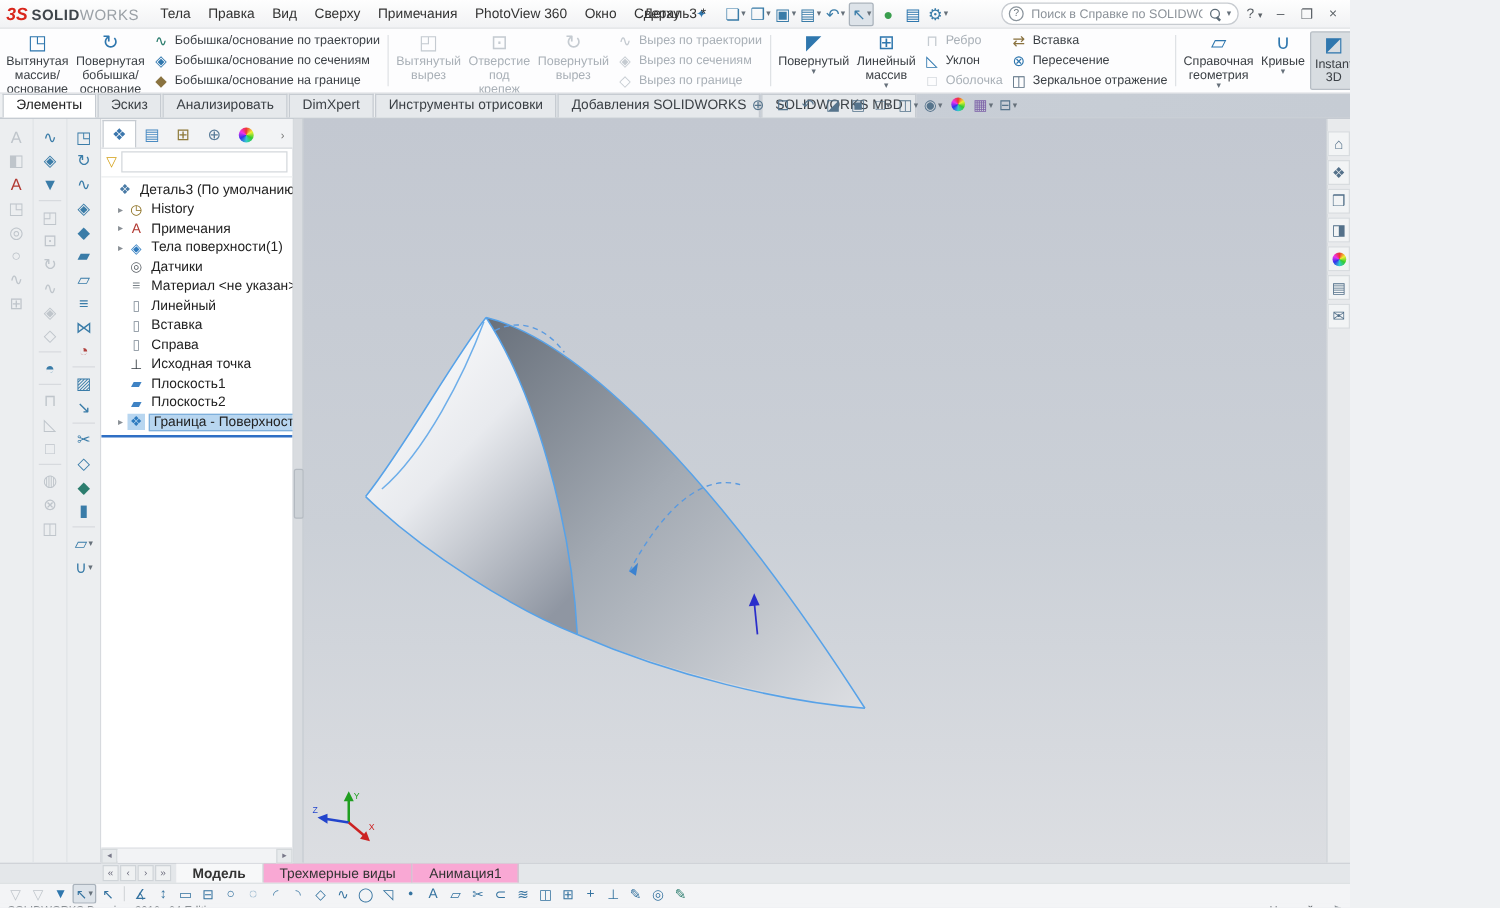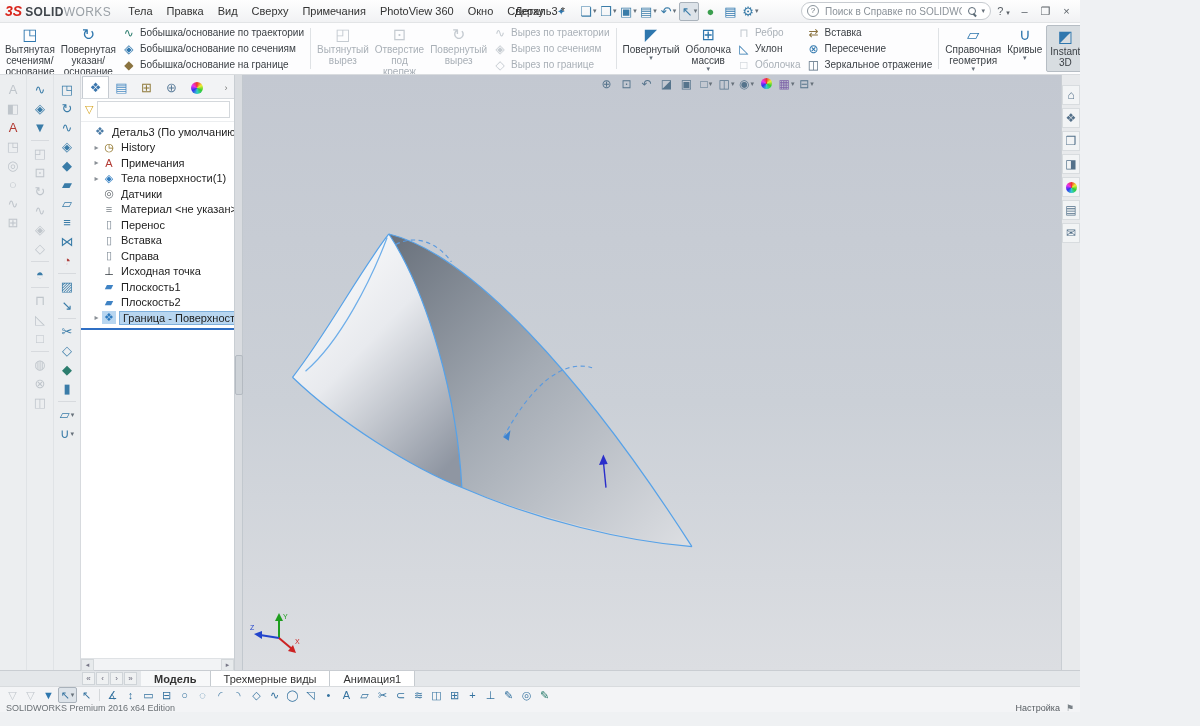--- a/index.html
+++ b/index.html
@@ -101,21 +101,21 @@
 
   .hud{position:absolute;left:598px;top:76px;display:flex;align-items:center;gap:3px;z-index:5}
   .hud .ticon{width:17px;height:15px;font-size:12px;color:#56748c}
   .mdictrl{position:absolute;left:1128px;top:77px;display:flex;gap:4px;z-index:5}
   .mdictrl .winbtn{color:#8a9198;width:14px;font-size:10px}
 
   
   .modeltabs{height:15px;background:#e4e7ea;border-top:1px solid #c9cdd2;display:flex;align-items:stretch;padding-left:82px;font-size:11px}
   .navbtns{display:flex;align-items:center;gap:1px;margin-right:4px}
   .navbtns .ticon{width:11px;height:11px;font-size:8px;color:#667;background:#eff1f2;border:1px solid #cfd4d8}
-  .mtab{padding:0 13px;display:flex;align-items:center;background:#ffffff;border-right:1px solid #c6cbd0;color:#333}
+  .mtab{padding:0 13px;display:flex;align-items:center;background:#f9a8d4;border-right:1px solid #c6cbd0;color:#333}
   .mtab.active{background:#f7f8f9;font-weight:bold}
   .bottombar{height:16px;background:#f3f4f6;border-top:1px solid #d8dbde;display:flex;align-items:center;padding:0 4px;gap:1px;overflow:hidden}
   .bottombar .ticon{width:17px;height:14px;font-size:11px;color:#34729f}
   .bottombar .isep{width:1px;height:12px;background:#d5d8db;margin:0 3px}
   .statusbar{height:9px;background:#f3f4f6;display:flex;align-items:center;font-size:9px;color:#6b7176;padding:0 6px;position:relative}
   .statusbar .right{margin-left:auto;display:flex;align-items:center;gap:6px;font-size:9px;color:#55holder}
   .statusbar .right{color:#555b60}
   .tagico{font-size:9px;color:#7a8document}
   .tagico{color:#7a8288}
 </style>
@@ -162,25 +162,25 @@
       <span class="winbtn"><span>?</span> <span style="font-size:7px">▾</span></span>
       <span class="winbtn">–</span>
       <span class="winbtn">❐</span>
       <span class="winbtn">×</span>
     </div>
   </div>
 
   <div class="ribbon">
     <div class="rbtn" style="max-width:94px">
       <span class="ric">◳</span>
-      <span>Вытянутая сечениям/основание</span>
+      <span>Вытянутая массив/основание</span>
     </div>
     <div class="rbtn" style="max-width:94px">
       <span class="ric">↻</span>
-      <span>Повернутая указан/основание</span>
+      <span>Повернутая бобышка/основание</span>
     </div>
     <div class="rstack">
       <div class="rsmall">
           <span class="ricS">∿</span>
           <span>Бобышка/основание по траектории</span>
         </div>
       <div class="rsmall">
           <span class="ricS" style="color:#2f77ae">◈</span>
           <span>Бобышка/основание по сечениям</span>
         </div>
@@ -218,21 +218,21 @@
         </div>
     </div>
     <div class="rsep"></div>
     <div class="rbtn" style="max-width:70px">
       <span class="ric">◤</span>
       <span>Повернутый</span>
       <span class="rdd">▾</span>
     </div>
     <div class="rbtn" style="max-width:64px">
       <span class="ric">⊞</span>
-      <span>Оболочка массив</span>
+      <span>Линейный массив</span>
       <span class="rdd">▾</span>
     </div>
     <div class="rstack">
       <div class="rsmall dis">
           <span class="ricS">⊓</span>
           <span>Ребро</span>
         </div>
       <div class="rsmall">
           <span class="ricS" style="color:#2f77ae">◺</span>
           <span>Уклон</span>
@@ -266,20 +266,31 @@
       <span class="ric">∪</span>
       <span>Кривые</span>
       <span class="rdd">▾</span>
     </div>
     <div class="rbtn instant" style="max-width:48px">
       <span class="ric">◩</span>
       <span>Instant 3D</span>
     </div>
   </div>
 
+  <div class="band">
+    <div class="ctabs">
+        <div class="ctab active">Элементы</div>
+        <div class="ctab">Эскиз</div>
+        <div class="ctab">Анализировать</div>
+        <div class="ctab">DimXpert</div>
+        <div class="ctab">Инструменты отрисовки</div>
+        <div class="ctab">Добавления SOLIDWORKS</div>
+        <div class="ctab">SOLIDWORKS MBD</div>
+      </div>
+  </div>
   <div class="hud">
       <span class="ticon">⊕</span>
       <span class="ticon">⊡</span>
       <span class="ticon">↶</span>
       <span class="ticon">◪</span>
       <span class="ticon">▣</span>
       <span class="ticon">□<span class="ddm">▾</span></span>
       <span class="ticon">◫<span class="ddm">▾</span></span>
       <span class="ticon">◉<span class="ddm">▾</span></span>
       <span class="ticon wheel"></span>
@@ -394,21 +405,21 @@
             <span class="tlab">Датчики</span>
           </div>
           <div class="trow" style="padding-left: 10px;">
             <span class="tarr"></span>
             <span class="tico" style="color: rgb(122, 130, 136);">≡</span>
             <span class="tlab">Материал &lt;не указан&gt;</span>
           </div>
           <div class="trow" style="padding-left: 10px;">
             <span class="tarr"></span>
             <span class="tico" style="color: rgb(125, 137, 148);">▯</span>
-            <span class="tlab">Перенос</span>
+            <span class="tlab">Линейный</span>
           </div>
           <div class="trow" style="padding-left: 10px;">
             <span class="tarr"></span>
             <span class="tico" style="color: rgb(125, 137, 148);">▯</span>
             <span class="tlab">Вставка</span>
           </div>
           <div class="trow" style="padding-left: 10px;">
             <span class="tarr"></span>
             <span class="tico" style="color: rgb(125, 137, 148);">▯</span>
             <span class="tlab">Справа</span>

